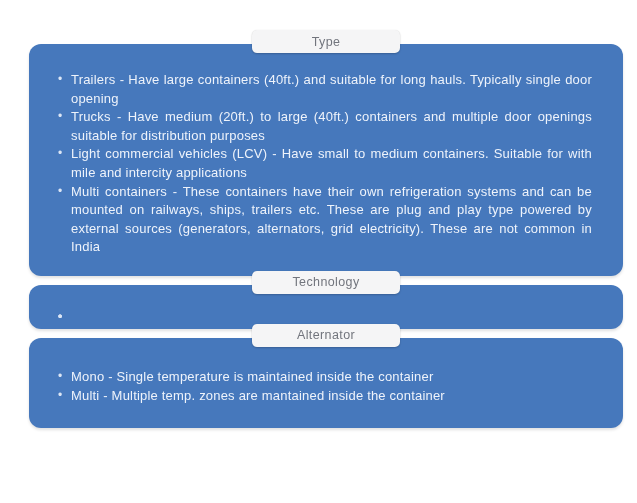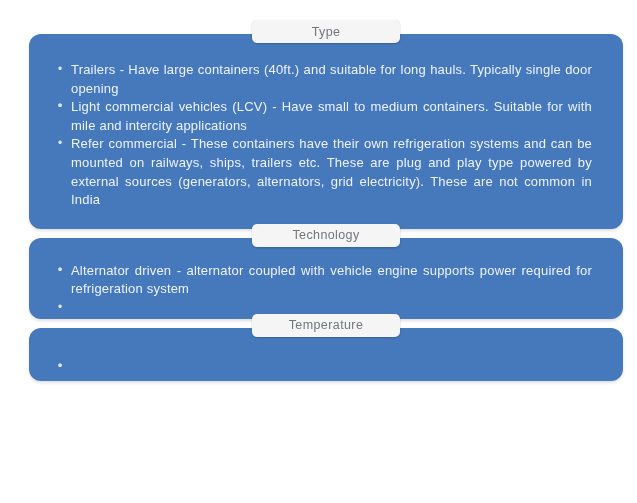--- a/index.html
+++ b/index.html
@@ -8,21 +8,21 @@
     background: #ffffff;
     width: 637px;
     height: 503px;
     font-family: "Liberation Sans", sans-serif;
     overflow: hidden;
   }
   .canvas {
     position: relative;
     width: 637px;
     height: 480px;
-    padding-top: 20px;
+    padding-top: 30px;
     box-sizing: border-box;
   }
   .section {
     width: 594px;
     margin-left: 29px;
     position: relative;
   }
   .tab {
     width: 148px;
     height: 23px;
@@ -87,62 +87,64 @@
       <span>Type</span>
     </div>
     <div class="card card-type">
       <ul class="bullets">
         <li>
           <span class="dot">•</span>
           <span>Trailers - Have large containers (40ft.) and suitable for long hauls. Typically single door opening</span>
         </li>
         <li>
           <span class="dot">•</span>
+          <span>Trucks - Have medium (20ft.) to large (40ft.) containers and multiple door openings suitable for distribution purposes</span>
         </li>
         <li>
           <span class="dot">•</span>
           <span>Light commercial vehicles (LCV) - Have small to medium containers. Suitable for with mile and intercity applications</span>
         </li>
         <li>
           <span class="dot">•</span>
-          <span>Refer commercial - These containers have their own refrigeration systems and can be mounted on railways, ships, trailers etc. These are plug and play type powered by external sources (generators, alternators, grid electricity). These are not common in India</span>
+          <span>Multi containers - These containers have their own refrigeration systems and can be mounted on railways, ships, trailers etc. These are plug and play type powered by external sources (generators, alternators, grid electricity). These are not common in India</span>
         </li>
       </ul>
     </div>
   </div>
 
   <div class="section">
     <div class="tab">
       <span>Technology</span>
     </div>
     <div class="card card-technology">
       <ul class="bullets">
         <li>
           <span class="dot">•</span>
         </li>
         <li>
           <span class="dot">•</span>
-          <span>Alternator driven - alternator coupled with vehicle engine supports power required for refrigeration system</span>
         </li>
         <li>
           <span class="dot">•</span>
         </li>
       </ul>
     </div>
   </div>
 
   <div class="section">
     <div class="tab">
-      <span>Temperature</span>
+      <span>Alternator</span>
     </div>
     <div class="card card-temperature">
       <ul class="bullets">
         <li>
           <span class="dot">•</span>
+          <span>Mono - Single temperature is maintained inside the container</span>
         </li>
         <li>
           <span class="dot">•</span>
+          <span>Multi - Multiple temp. zones are mantained inside the container</span>
         </li>
       </ul>
     </div>
   </div>
 
 </div>
 
 </body></html>

